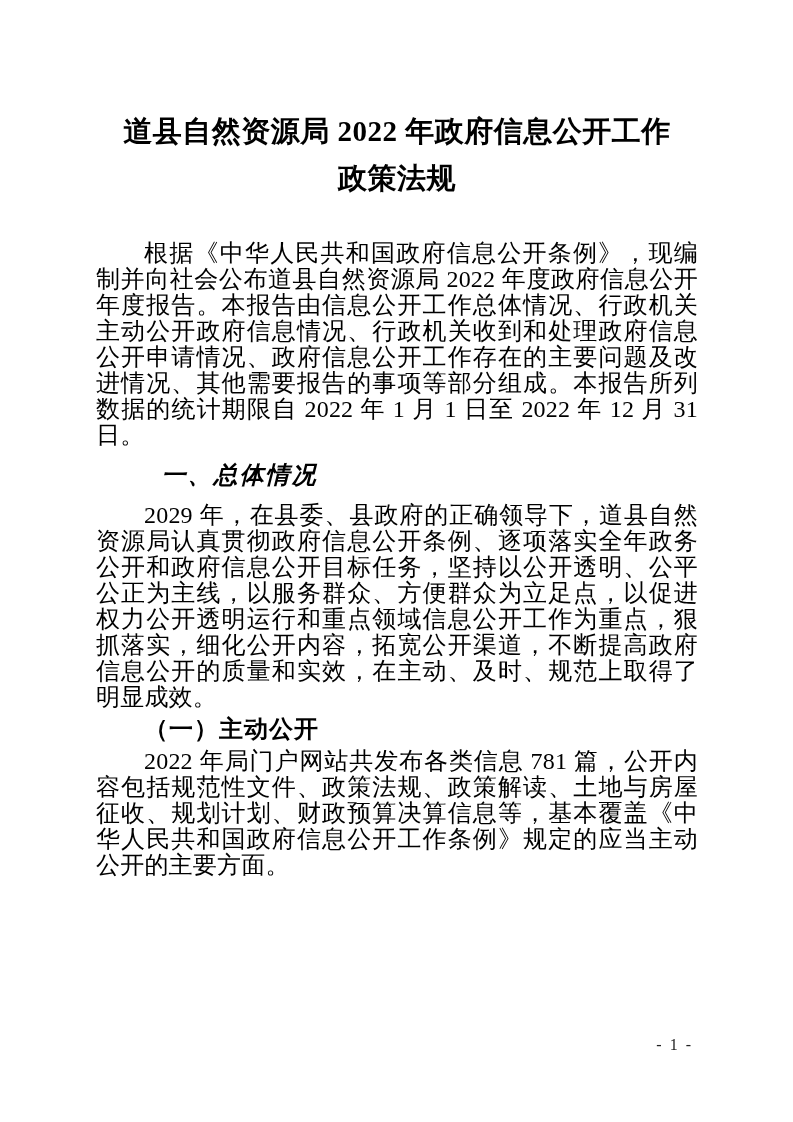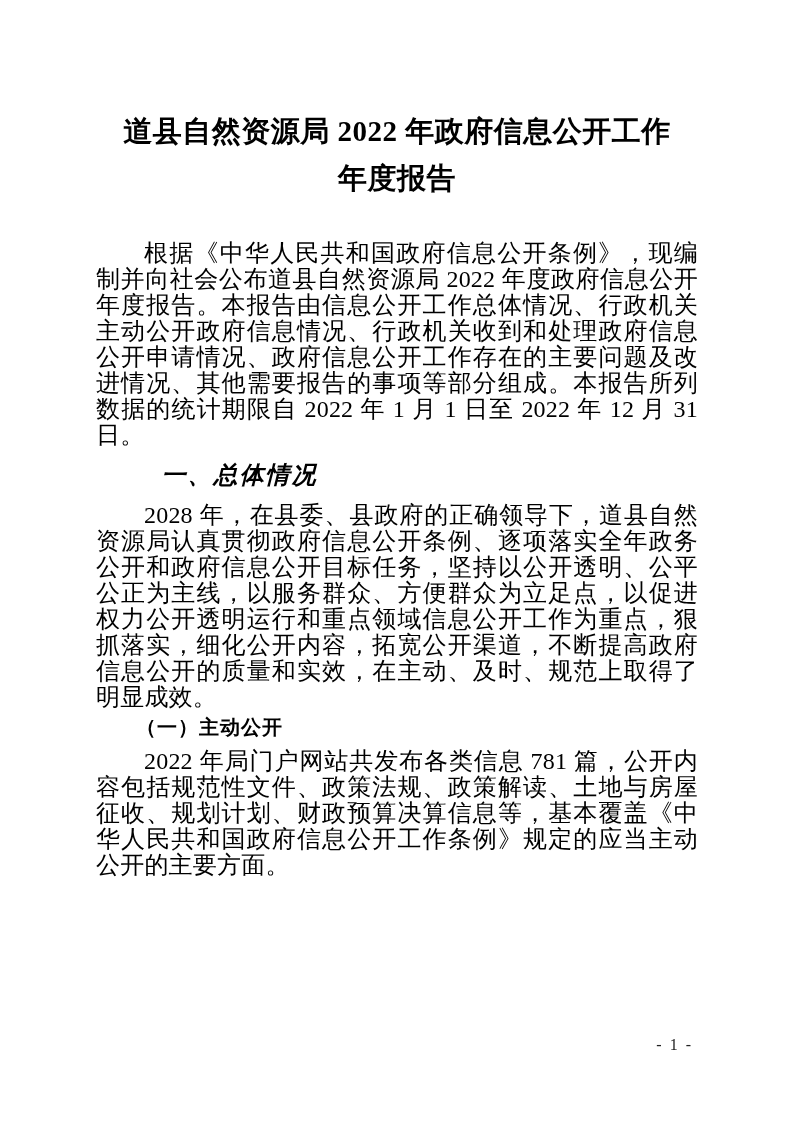--- a/index.html
+++ b/index.html
@@ -44,53 +44,53 @@
     font-size: 24px;
     line-height: 38px;
     font-weight: bold;
     font-style: italic; 
     text-indent: 2.4em;
     letter-spacing: 2px;
     font-family: "Liberation Serif", "DejaVu Serif", serif;
   }
   .heading-2 {
     margin: 0;
-    font-size: 20px;
+    font-size: 24px;
     line-height: 38px;
     font-weight: bold;
     text-indent: 2em;
     letter-spacing: 1px;
-    font-family: Liberation Mono, monospace;
+    font-family: Liberation Serif, serif;
   }
   .page-number {
     position: absolute;
     top: 1034px;
     right: 100px;
     font-size: 16px;
     line-height: 22px;
     color: #222222;
     font-family: "Liberation Serif", "DejaVu Serif", serif;
     letter-spacing: 2px;
   }
 </style>
 </head>
 <body>
 
 <div class="page">
 
   <h1 class="doc-title">
     <span class="title-line">道县自然资源局 2022 年政府信息公开工作</span>
-    <span class="title-line">年度报告</span>
+    <span class="title-line">政策法规</span>
   </h1>
 
   <p class="body-para">根据《中华人民共和国政府信息公开条例》，现编制并向社会公布道县自然资源局 2022 年度政府信息公开年度报告。本报告由信息公开工作总体情况、行政机关主动公开政府信息情况、行政机关收到和处理政府信息公开申请情况、政府信息公开工作存在的主要问题及改进情况、其他需要报告的事项等部分组成。本报告所列数据的统计期限自 2022 年 1 月 1 日至 2022 年 12 月 31 日。</p>
 
   <h2 class="heading-1">一、总体情况</h2>
 
-  <p class="body-para">2028 年，在县委、县政府的正确领导下，道县自然资源局认真贯彻政府信息公开条例、逐项落实全年政务公开和政府信息公开目标任务，坚持以公开透明、公平公正为主线，以服务群众、方便群众为立足点，以促进权力公开透明运行和重点领域信息公开工作为重点，狠抓落实，细化公开内容，拓宽公开渠道，不断提高政府信息公开的质量和实效，在主动、及时、规范上取得了明显成效。</p>
+  <p class="body-para">2029 年，在县委、县政府的正确领导下，道县自然资源局认真贯彻政府信息公开条例、逐项落实全年政务公开和政府信息公开目标任务，坚持以公开透明、公平公正为主线，以服务群众、方便群众为立足点，以促进权力公开透明运行和重点领域信息公开工作为重点，狠抓落实，细化公开内容，拓宽公开渠道，不断提高政府信息公开的质量和实效，在主动、及时、规范上取得了明显成效。</p>
 
   <h3 class="heading-2">（一）主动公开</h3>
 
   <p class="body-para">2022 年局门户网站共发布各类信息 781 篇，公开内容包括规范性文件、政策法规、政策解读、土地与房屋征收、规划计划、财政预算决算信息等，基本覆盖《中华人民共和国政府信息公开工作条例》规定的应当主动公开的主要方面。</p>
 
   <div class="page-number">- 1 -</div>
 
 </div>
 
 </body></html>

